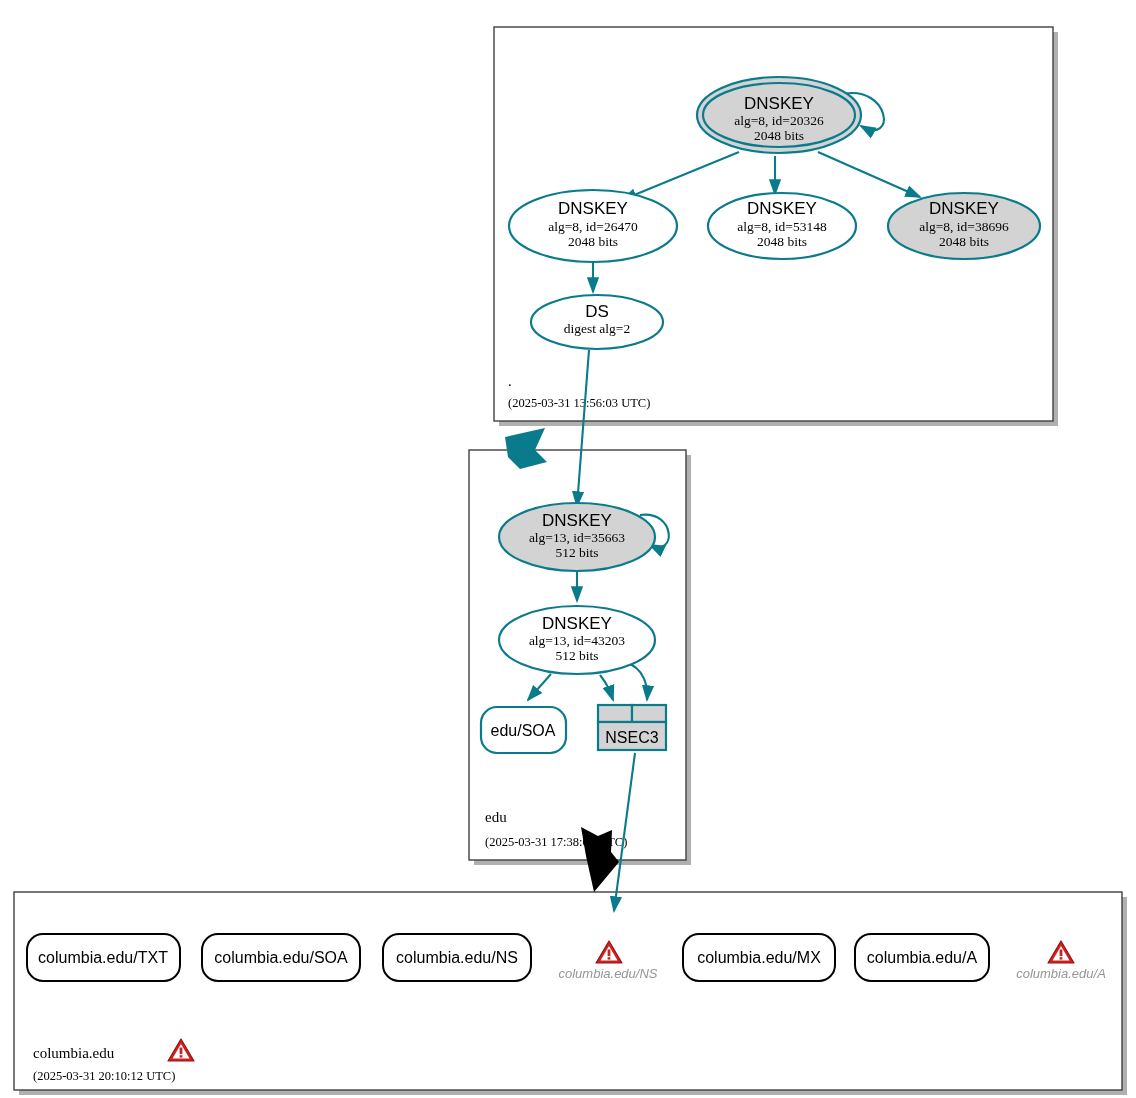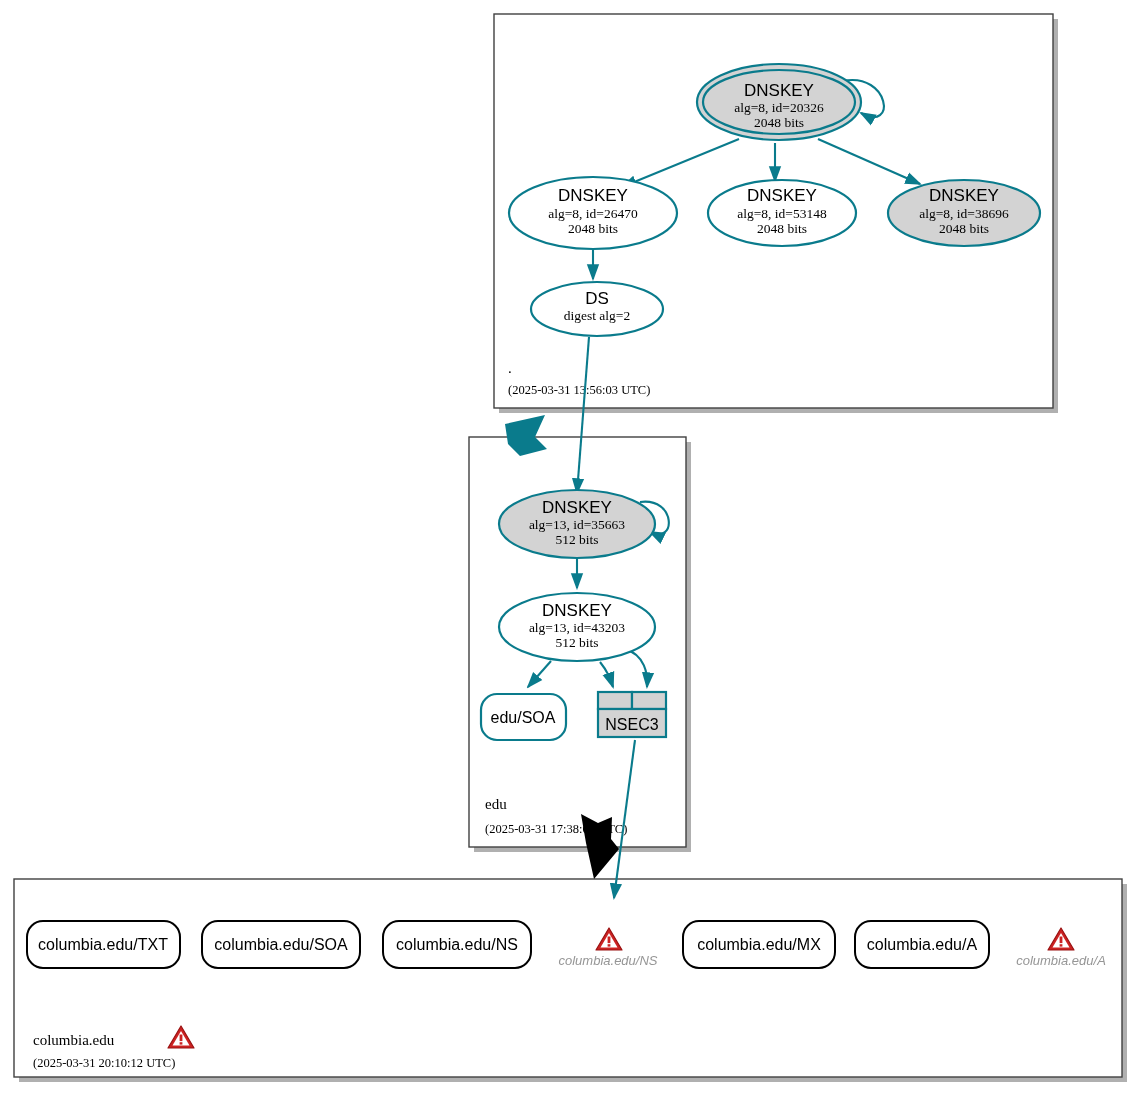--- a/index.html
+++ b/index.html
@@ -9,21 +9,21 @@
   }
   body {
     font-family: "Liberation Serif", serif;
     width: 1136px;
     height: 1098px;
     position: relative;
     overflow: hidden;
   }
   #canvas {
     position: absolute;
-    left: 0; top: 0;
+    left: 0; top: 13px;
     width: 1136px;
     height: 856px;
   }
   svg#graph {
     position: absolute;
     left: 0; top: 0;
     width: 1136px;
     height: 1098px;
   }
   .zone-box {

